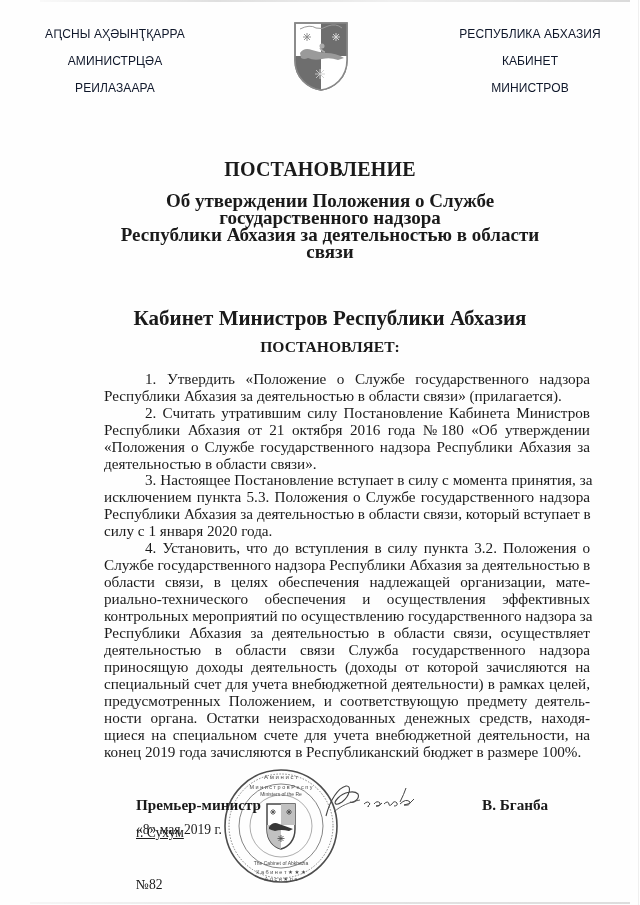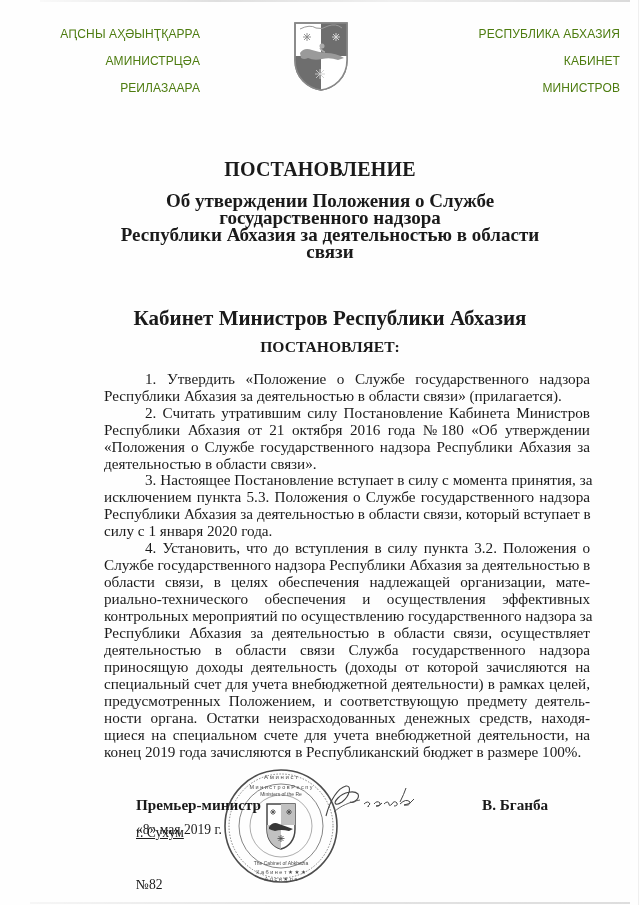--- a/index.html
+++ b/index.html
@@ -2,21 +2,21 @@
 <html><head>
   <meta charset="utf-8">
   <style>
     html, body { margin: 0; padding: 0; background: #ffffff; }
     body { width: 640px; height: 905px; position: relative; overflow: hidden; color: #1a1a1a; }
     .page { position: absolute; left: 0; top: 0; width: 640px; height: 905px; background: #fefefe; }
     .scan-top { position: absolute; left: 40px; top: 0; width: 590px; height: 2px; background: linear-gradient(90deg, rgba(0,0,0,0.02), rgba(0,0,0,0.12) 30%, rgba(0,0,0,0.06) 60%, rgba(0,0,0,0.14)); }
     .scan-bottom { position: absolute; left: 30px; bottom: 1px; width: 600px; height: 2px; background: linear-gradient(90deg, rgba(0,0,0,0.03), rgba(0,0,0,0.1) 40%, rgba(0,0,0,0.13)); }
     .scan-right { position: absolute; right: 1px; top: 0; width: 1px; height: 905px; background: rgba(0,0,0,0.06); }
 
-    .hdr { position: absolute; font-family: "Liberation Sans", sans-serif; font-size: 12px; color: #4d7c0f; text-align: right; line-height: 27px; letter-spacing: 0.1px; }
+    .hdr { position: absolute; font-family: "Liberation Sans", sans-serif; font-size: 12px; color: #0f172a; text-align: center; line-height: 27px; letter-spacing: 0.1px; }
     .hdr div { white-space: nowrap; }
     .hdr-left { left: 30px; top: 21px; width: 170px; }
     .hdr-right { left: 440px; top: 21px; width: 180px; }
 
     .emblem { position: absolute; left: 292px; top: 20px; width: 58px; height: 72px; }
 
     .serif { font-family: "Liberation Serif", serif; }
     .title { position: absolute; left: 100px; top: 158px; width: 440px; text-align: center; font-weight: bold; font-size: 20px; letter-spacing: 0.2px; }
     .subtitle { position: absolute; left: 100px; top: 192px; width: 460px; text-align: center; font-weight: bold; font-size: 19px; line-height: 17px; }
     .para { position: absolute; left: 104px; width: 486px; font-size: 15.2px; line-height: 17px; text-align: justify; }

